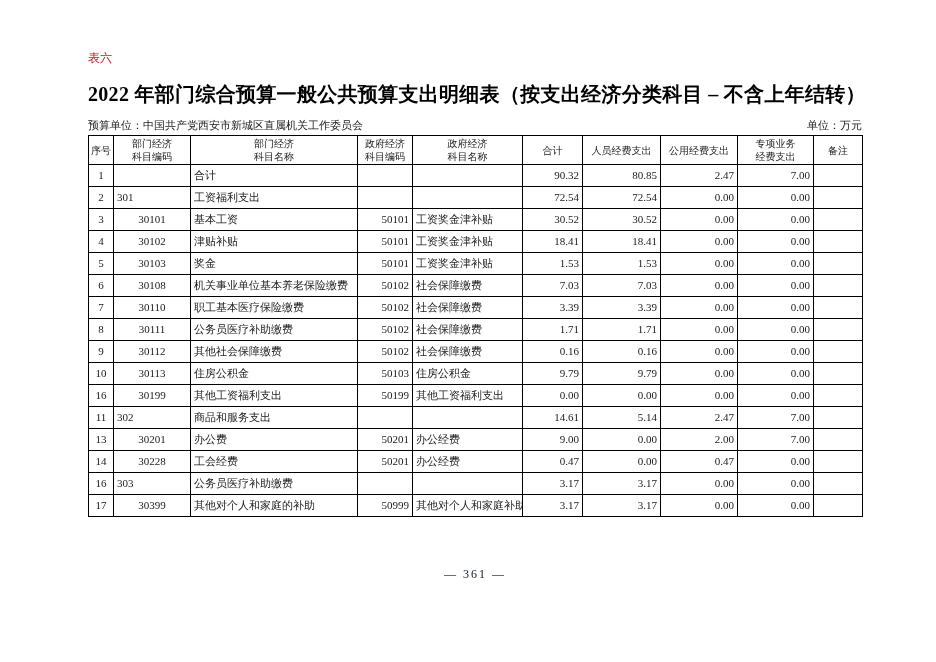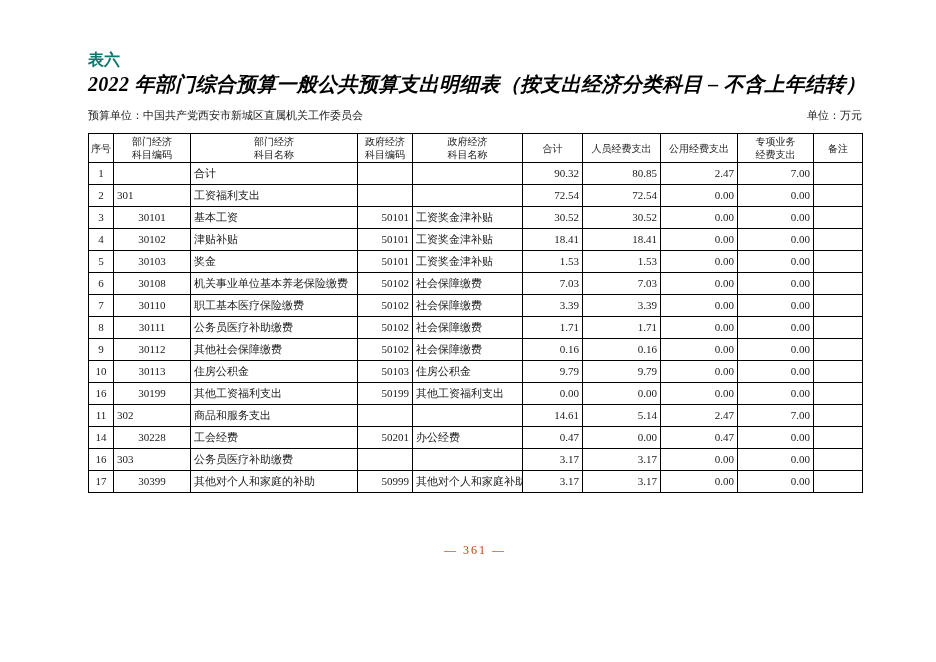--- a/index.html
+++ b/index.html
@@ -14,39 +14,39 @@
     width: 936px; height: 662px;
     overflow: hidden;
   }
   .content {
     position: absolute;
     left: 88px; top: 0;
     width: 774px;
   }
   .table-label {
     margin-top: 50px;
-    font-size: 16px;
-    font-weight: bold;
+    font-size: 12px;
+    font-weight: normal;
     font-family: "Liberation Sans", "DejaVu Sans", sans-serif;
-    color: #0f766e;
+    color: #b91c1c;
   }
   .title {
+    margin-top: 14px;
     font-size: 20px;
     font-weight: bold;
     letter-spacing: 0.3px;
     color: #000;
     white-space: nowrap;
-    font-style: italic;
   }
   .meta-row {
     display: flex;
     justify-content: space-between;
     align-items: flex-end;
     margin-top: 10px;
-    margin-bottom: 10px;
+    margin-bottom: 2px;
     font-size: 11px;
     color: #1a1a1a;
     gap: 32px;
   }
   table.budget {
     border-collapse: collapse;
     table-layout: fixed;
     width: 774px;
   }
   table.budget th, table.budget td {
@@ -85,21 +85,21 @@
   col.c5 { width: 60px; }
   col.c6 { width: 78px; }
   col.c7 { width: 77px; }
   col.c8 { width: 76px; }
   col.c9 { width: 49px; }
   .footer {
     margin-top: 50px;
     text-align: center;
     font-size: 12px;
     letter-spacing: 2px;
-    color: #c2410c;
+    color: #0f172a;
   }
 </style>
 </head>
 <body>
 
 <div class="page">
   <div class="content">
 
     <div class="table-label">表六</div>
 
@@ -281,20 +281,32 @@
             <td class="al">商品和服务支出</td>
             <td class="ar"></td>
             <td class="al"></td>
             <td class="ar">14.61</td>
             <td class="ar">5.14</td>
             <td class="ar">2.47</td>
             <td class="ar">7.00</td>
             <td class="ac"></td>
           </tr>
           <tr>
+            <td class="ac">13</td>
+            <td class="ac">30201</td>
+            <td class="al">办公费</td>
+            <td class="ar">50201</td>
+            <td class="al">办公经费</td>
+            <td class="ar">9.00</td>
+            <td class="ar">0.00</td>
+            <td class="ar">2.00</td>
+            <td class="ar">7.00</td>
+            <td class="ac"></td>
+          </tr>
+          <tr>
             <td class="ac">14</td>
             <td class="ac">30228</td>
             <td class="al">工会经费</td>
             <td class="ar">50201</td>
             <td class="al">办公经费</td>
             <td class="ar">0.47</td>
             <td class="ar">0.00</td>
             <td class="ar">0.47</td>
             <td class="ar">0.00</td>
             <td class="ac"></td>

